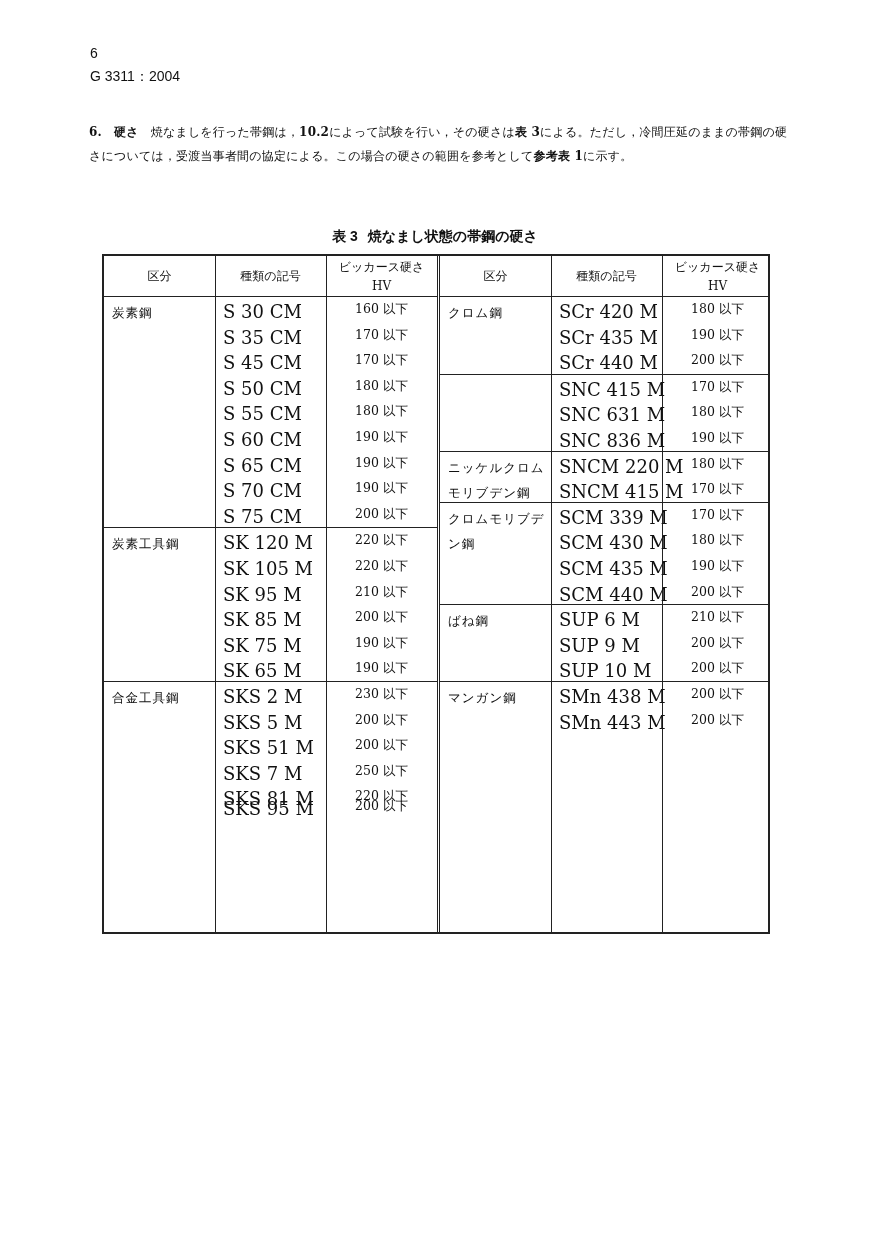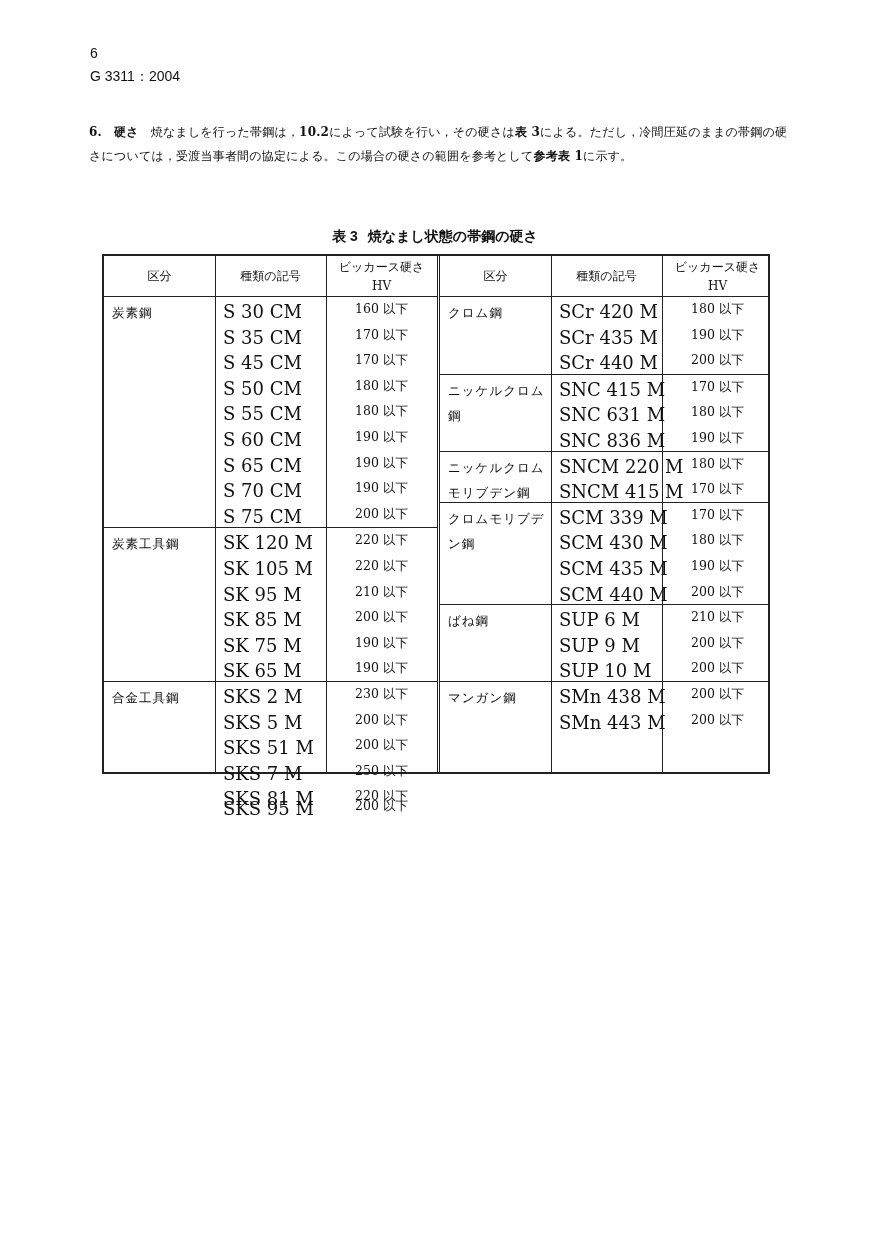--- a/index.html
+++ b/index.html
@@ -4,21 +4,21 @@
 <style>
   html, body { margin: 0; padding: 0; background: #ffffff; }
   body { width: 870px; height: 1237px; position: relative; overflow: hidden;
          font-family: "DejaVu Serif", "Liberation Serif", serif; color: #111; }
   .page-num { position: absolute; left: 90px; top: 45px; font-family: "Liberation Sans", sans-serif; font-size: 14px; }
   .doc-code { position: absolute; left: 90px; top: 68px; font-family: "Liberation Sans", sans-serif; font-size: 14px; }
   .para { position: absolute; left: 89px; top: 120px; width: 700px; font-size: 12px; line-height: 24px; letter-spacing: 0.2px; }
   .para b { font-weight: bold; }
   .tbl-caption { position: absolute; left: 0; width: 870px; top: 228px; text-align: center; font-family: Liberation Sans, sans-serif; font-size: 14px; font-weight: bold; }
   .tbl-caption .num { margin-right: 10px; }
-  .table-wrap { position: absolute; left: 102px; top: 254px; width: 668px; height: 520px; border: 2px solid #222; box-sizing: border-box; text-decoration: underline; }
+  .table-wrap { position: absolute; left: 102px; top: 254px; width: 668px; height: 680px; border: 2px solid #222; box-sizing: border-box; text-decoration: underline; }
   .half { position: absolute; top: 0; height: 100%; }
   .half.left { left: 0; width: 333px; }
   .half.right { left: 333px; width: 333px; border-left: 3px double #222; box-sizing: border-box; }
   .hdr { position: absolute; left: 0; top: 0; height: 41px; width: 100%; border-bottom: 1.5px solid #222; box-sizing: border-box; }
   .hcell { position: absolute; top: 0; height: 41px; display: flex; flex-direction: column; justify-content: center; align-items: center; font-size: 12px; line-height: 19px; text-align: center; }
   .vline { position: absolute; top: 0; bottom: 0; border-left: 1px solid #222; }
   .grp { position: absolute; left: 0; width: 100%; box-sizing: border-box; }
   .grp.sep { border-top: 1.5px solid #222; }
   .cat { position: absolute; left: 8px; top: 3px; width: 98px; font-size: 12.5px; line-height: 25.6px; letter-spacing: 1px; word-break: break-all; }
   .row { position: absolute; left: 0; width: 100%; height: 25.6px; }
@@ -173,21 +173,20 @@
         <div class="row" style="top: 25.6px;">
           <span class="sym">SCr 435 M</span>
           <span class="hv">190 以下</span>
         </div>
         <div class="row" style="top: 51.2px;">
           <span class="sym">SCr 440 M</span>
           <span class="hv">200 以下</span>
         </div>
       </div>
       <div class="grp sep" style="top: 117.8px; height: 76.8px;">
-        <div class="cat">ニッケルクロム鋼</div>
         <div class="row" style="top: 0px;">
           <span class="sym">SNC 415 M</span>
           <span class="hv">170 以下</span>
         </div>
         <div class="row" style="top: 25.6px;">
           <span class="sym">SNC 631 M</span>
           <span class="hv">180 以下</span>
         </div>
         <div class="row" style="top: 51.2px;">
           <span class="sym">SNC 836 M</span>

